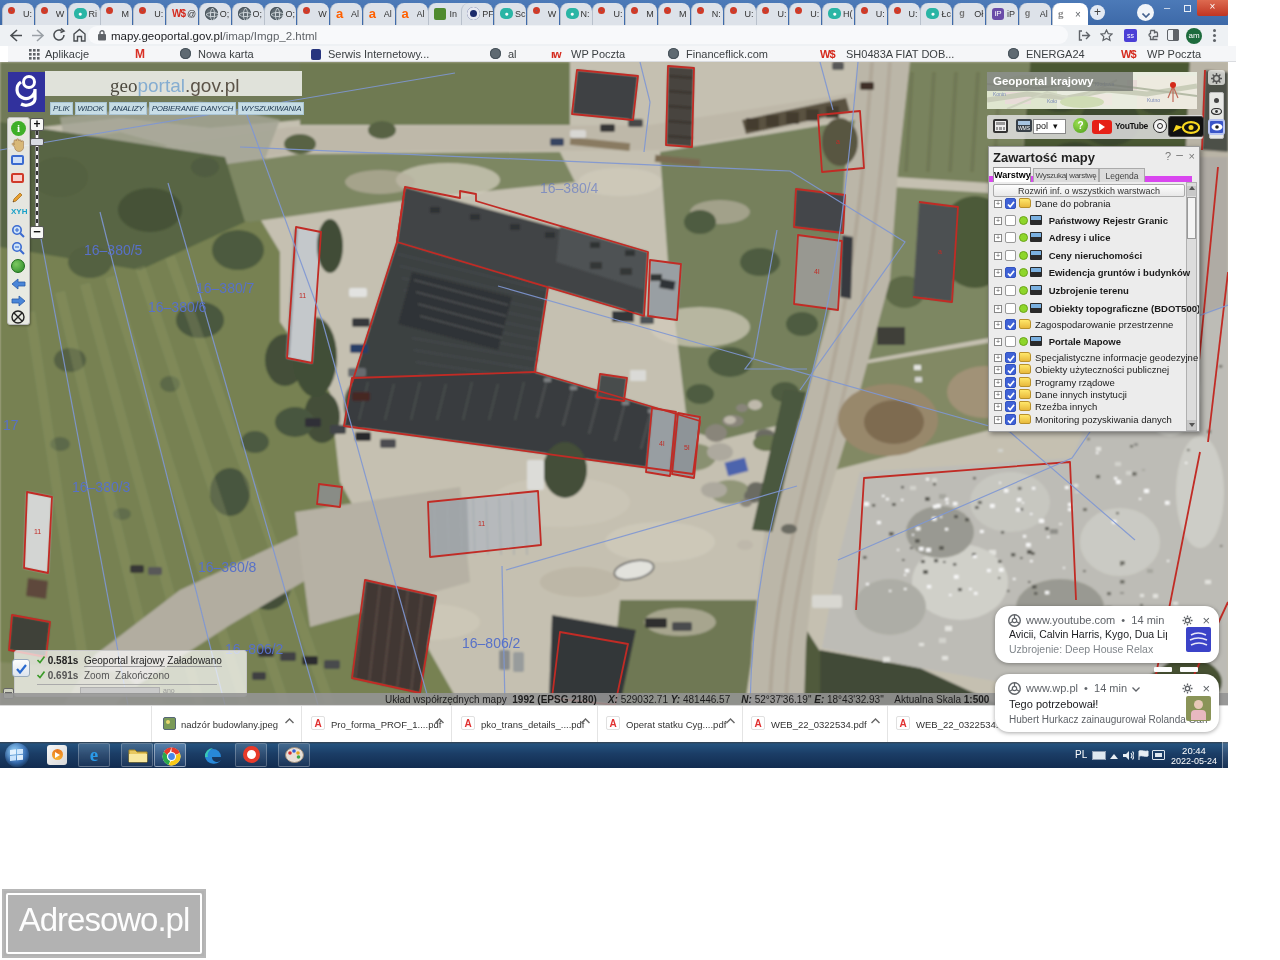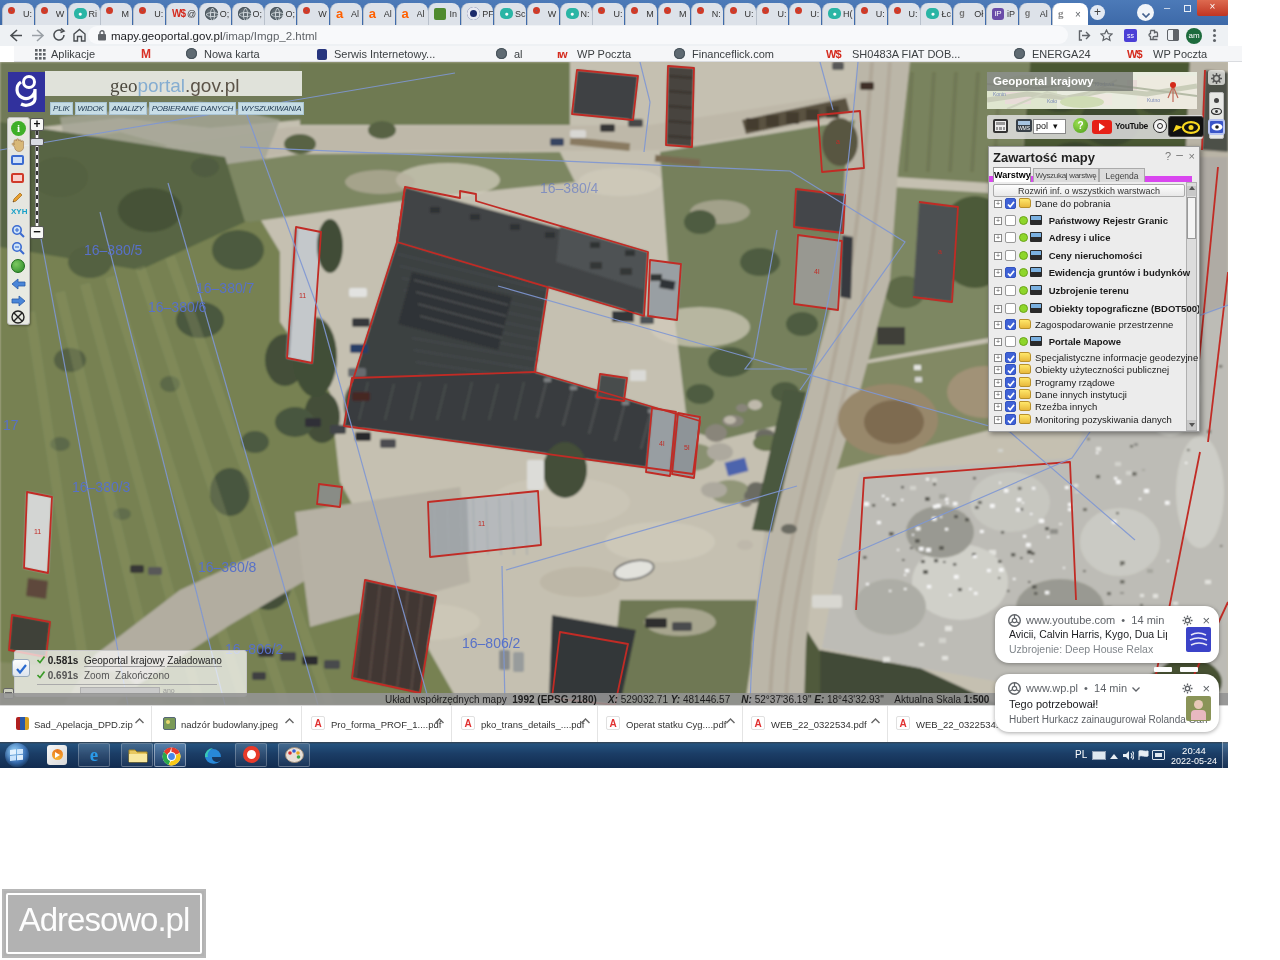--- a/index.html
+++ b/index.html
@@ -19,21 +19,21 @@
 .ws{font-size:10px;font-weight:bold;color:#d52b1e;line-height:13px;letter-spacing:-1px;}
 .grn{width:12px;height:12px;background:#4f8a2f;border-radius:2px;margin-top:1px;}
 .pf{width:13px;height:13px;border-radius:50%;background:#1b2a6b;box-shadow:inset 0 0 0 3px #e8eaf2;}
 .ipr{width:12px;height:12px;background:#6a4ba8;border-radius:3px;margin-top:1px;color:#fff;font-size:8px;text-align:center;line-height:12px;}
 .gal{font-size:9px;color:#777;font-weight:bold;line-height:13px;}
 .gg{font-size:11px;color:#888;font-weight:bold;line-height:13px;font-family:"Liberation Serif",serif;}
 
 #navbar{position:absolute;left:0;top:25px;width:1228px;height:21px;background:#eef1f4;}
 #urlpill{position:absolute;left:88px;top:1px;width:980px;height:18px;background:#f8f9fb;border-radius:9px;}
 
-#bookmarks{position:absolute;left:14px;top:46px;width:1228px;height:16px;background:#f5f6f8;border-bottom:1px solid #dadce0;}
+#bookmarks{position:absolute;left:8px;top:46px;width:1228px;height:16px;background:#f5f6f8;border-bottom:1px solid #dadce0;}
 .bm{position:absolute;top:2px;font-size:11px;color:#3c4043;white-space:nowrap;}
 .bmg{width:11px;height:11px;border-radius:50%;background:#5f6a72;box-shadow:inset 0 0 0 1px #47525a;display:inline-block;}
 
 #map{position:absolute;left:0;top:62px;width:1228px;height:643px;overflow:hidden;background:#c9c3b1;}
 
 #downloads{position:absolute;left:0;top:705px;width:1228px;height:37px;background:#fff;border-top:1px solid #d8d8d8;}
 .dl{position:absolute;top:0;height:36px;}
 .dl .nm{position:absolute;left:26px;top:13px;font-size:9.5px;color:#333;white-space:nowrap;}
 .dl .chev{position:absolute;top:12px;color:#777;font-size:10px;}
 .dlsep{position:absolute;top:0;width:1px;height:36px;background:#e4e4e4;}
@@ -155,21 +155,21 @@
           <div class="alg">a</div>
         </div>
         <div class="tl" style="width:11px;">Al</div>
       </div>
       <div class="tab" style="left:395.6px;width:32px;">
         <div class="fav">
           <div class="alg">a</div>
         </div>
         <div class="tl" style="width:11px;">Al</div>
       </div>
-      <div class="tab" style="left:428.4px;width:32px;">
+      <div class="tab" style="left:428.4px;width:48px;">
         <div class="fav">
           <div class="grn"></div>
         </div>
         <div class="tl" style="width:11px;">In</div>
       </div>
       <div class="tab" style="left:461.2px;width:32px;">
         <div class="fav">
           <div class="pf"></div>
         </div>
         <div class="tl" style="width:11px;">PF</div>
@@ -1048,27 +1048,20 @@
 <div class="abs" style="left:148px;top:36px;width:40px;height:7px;font-size:7px;color:#999;">ano</div>
 </div>
 <div class="abs" style="left:12px;top:597px;width:18px;height:18px;border-radius:3px;background:linear-gradient(#fdfdfd,#dde4ee);border:1px solid #9ab;"><svg style="margin:4px 0 0 3px;" width="11" height="10" viewBox="0 0 11 10">
           <path d="M1 5 L4 8.5 L10 1" stroke="#2a6ad0" stroke-width="2.2" fill="none"></path>
         </svg></div>
 <div class="abs" style="left:3px;top:626px;width:11px;height:11px;border:1.5px solid #666;background:rgba(255,255,255,.6);border-radius:2px;"></div>
 <div class="abs" style="left:5px;top:630px;width:7px;height:1.5px;background:#666;"></div><div id="statusstrip">
         <div class="abs" style="left:385px;top:1px;white-space:nowrap;font-size:10px;">Układ współrzędnych mapy&nbsp; <b>1992 (EPSG 2180)</b>&nbsp;&nbsp;&nbsp; <b><i>X:</i></b> 529032.71 <b><i>Y:</i></b> 481446.57&nbsp;&nbsp;&nbsp; <b><i>N:</i></b> 52°37'36.19" <b><i>E:</i></b> 18°43'32.93"&nbsp;&nbsp;&nbsp; Aktualna Skala <b>1:500</b></div>
       </div></div>
     <div id="downloads">
-      <div class="dl" style="left:8px;width:143px;">
-        <div style="position:absolute;left:8px;top:11px;width:13px;height:13px;background:linear-gradient(90deg,#b02020 33%,#2858a8 33% 66%,#d8a020 66%);border-radius:2px;"></div>
-        <div class="nm">Sad_Apelacja_DPD.zip</div>
-        <svg class="chev" style="left:127px;" width="9" height="6" viewBox="0 0 9 6">
-          <path d="M0.5 5 L4.5 1 L8.5 5" stroke="#666" stroke-width="1.4" fill="none"></path>
-        </svg>
-      </div>
       <div class="dl" style="left:155px;width:146px;">
         <div style="position:absolute;left:8px;top:11px;width:13px;height:13px;background:#7a9a58;border:1px solid #567;border-radius:2px;">
           <div style="margin:2px;width:4px;height:4px;border-radius:50%;background:#e8d870;"></div>
         </div>
         <div class="nm">nadzór budowlany.jpeg</div>
         <svg class="chev" style="left:130px;" width="9" height="6" viewBox="0 0 9 6">
           <path d="M0.5 5 L4.5 1 L8.5 5" stroke="#666" stroke-width="1.4" fill="none"></path>
         </svg>
       </div>
       <div class="dl" style="left:305px;width:146px;">

